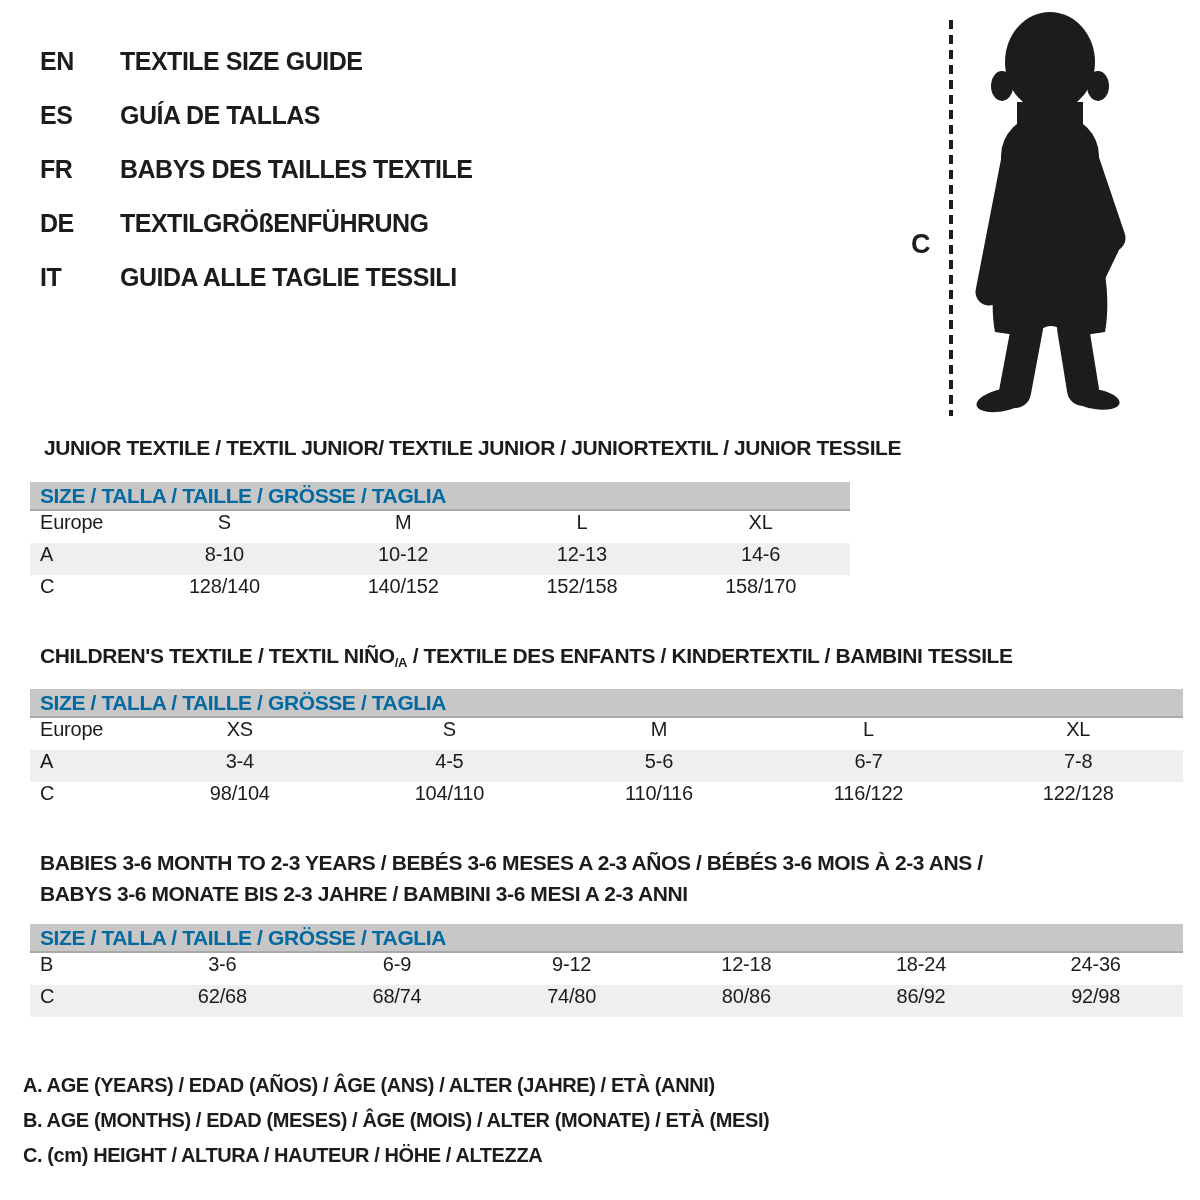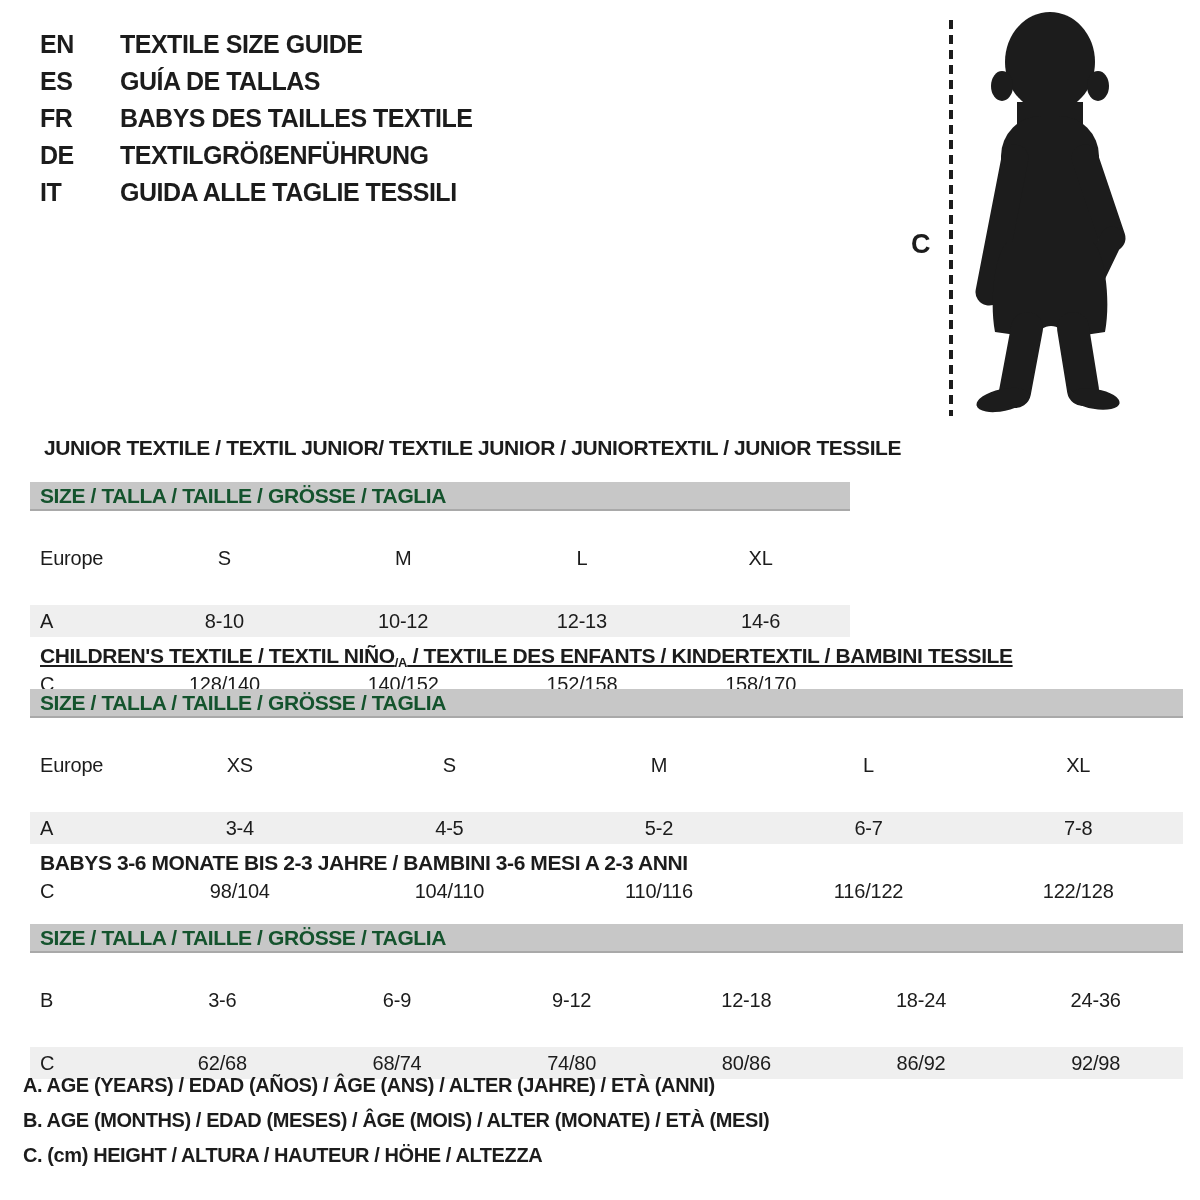--- a/index.html
+++ b/index.html
@@ -11,46 +11,46 @@
   }
   *{margin:0;padding:0;box-sizing:border-box;}
   html,body{background:var(--bg);}
   body{
     width:1200px;height:1200px;position:relative;overflow:hidden;
     font-family:"Liberation Sans", sans-serif;color:var(--ink);
   }
   
   .lang{position:absolute;left:40px;top:26px;}
   .lang-row{display:flex;height:37px;align-items:center;
-    font-size:25px;font-weight:700;letter-spacing:-0.5px;}
+    font-size:25px;font-weight:700;letter-spacing:-0.5px;margin-top:17px;}
   .lang-code{width:80px;}
   
   .figure-svg{position:absolute;left:895px;top:8px;}
   .figure-svg .shape{fill:var(--ink);}
   .figure-svg .limb{stroke:var(--ink);stroke-linecap:round;fill:none;}
   .figure-svg .dash{stroke:var(--ink);}
   .figure-svg text{fill:var(--ink);font-family:"Liberation Sans",sans-serif;
     font-size:27px;font-weight:700;}
   
   .sec-title{position:absolute;font-size:21px;font-weight:700;
     letter-spacing:-0.4px;white-space:nowrap;}
   .sec-title .subscript{font-size:13px;vertical-align:-4px;letter-spacing:-0.2px;}
   .title-junior{left:44px;top:436px;}
-  .title-children{left:40px;top:644px;text-decoration:underline;}
+  .title-children{left:40px;top:644px;}
   .title-babies{left:40px;top:847px;line-height:31px;}
   
   .size-table{position:absolute;}
   .tbl-junior{left:30px;top:482px;width:820px;}
   .tbl-children{left:30px;top:689px;width:1153px;}
   .tbl-babies{left:30px;top:924px;width:1153px;}
   .size-bar{height:29px;background:var(--bar);border-bottom:2px solid var(--bar-edge);
     display:flex;align-items:center;padding-left:10px;
-    font-size:21px;font-weight:700;letter-spacing:-0.4px;color:#14532d;}
-  .t-row{display:flex;height:32px;align-items:center;
-    font-size:20px;font-weight:400;letter-spacing:-0.2px;margin-top:31px;}
+    font-size:21px;font-weight:700;letter-spacing:-0.4px;color:#0369a1;}
+  .t-row{display:flex;height:32px;align-items:flex-start;
+    font-size:20px;font-weight:400;letter-spacing:-0.2px;}
   .t-row.shaded{background:var(--shade);}
   .t-row .lbl{width:105px;padding-left:10px;flex:none;}
   .t-row .cell{flex:1;text-align:center;}
   
   .legend{position:absolute;left:23px;top:1068px;}
   .legend-line{height:35px;display:flex;align-items:center;
     font-size:20px;font-weight:700;letter-spacing:-0.4px;white-space:nowrap;}
 </style>
 </head>
 <body>
@@ -136,35 +136,36 @@
     <span class="cell">XS</span>
     <span class="cell">S</span>
     <span class="cell">M</span>
     <span class="cell">L</span>
     <span class="cell">XL</span>
   </div>
   <div class="t-row shaded">
     <span class="lbl">A</span>
     <span class="cell">3-4</span>
     <span class="cell">4-5</span>
-    <span class="cell">5-2</span>
+    <span class="cell">5-6</span>
     <span class="cell">6-7</span>
     <span class="cell">7-8</span>
   </div>
   <div class="t-row">
     <span class="lbl">C</span>
     <span class="cell">98/104</span>
     <span class="cell">104/110</span>
     <span class="cell">110/116</span>
     <span class="cell">116/122</span>
     <span class="cell">122/128</span>
   </div>
 </div>
 
 <div class="sec-title title-babies">
+  <div>BABIES 3-6 MONTH TO 2-3 YEARS / BEBÉS 3-6 MESES A 2-3 AÑOS / BÉBÉS 3-6 MOIS À 2-3 ANS /</div>
   <div>BABYS 3-6 MONATE BIS 2-3 JAHRE / BAMBINI 3-6 MESI A 2-3 ANNI</div>
 </div>
 
 <div class="size-table tbl-babies">
   <div class="size-bar">SIZE / TALLA / TAILLE / GRÖSSE / TAGLIA</div>
   <div class="t-row">
     <span class="lbl">B</span>
     <span class="cell">3-6</span>
     <span class="cell">6-9</span>
     <span class="cell">9-12</span>

